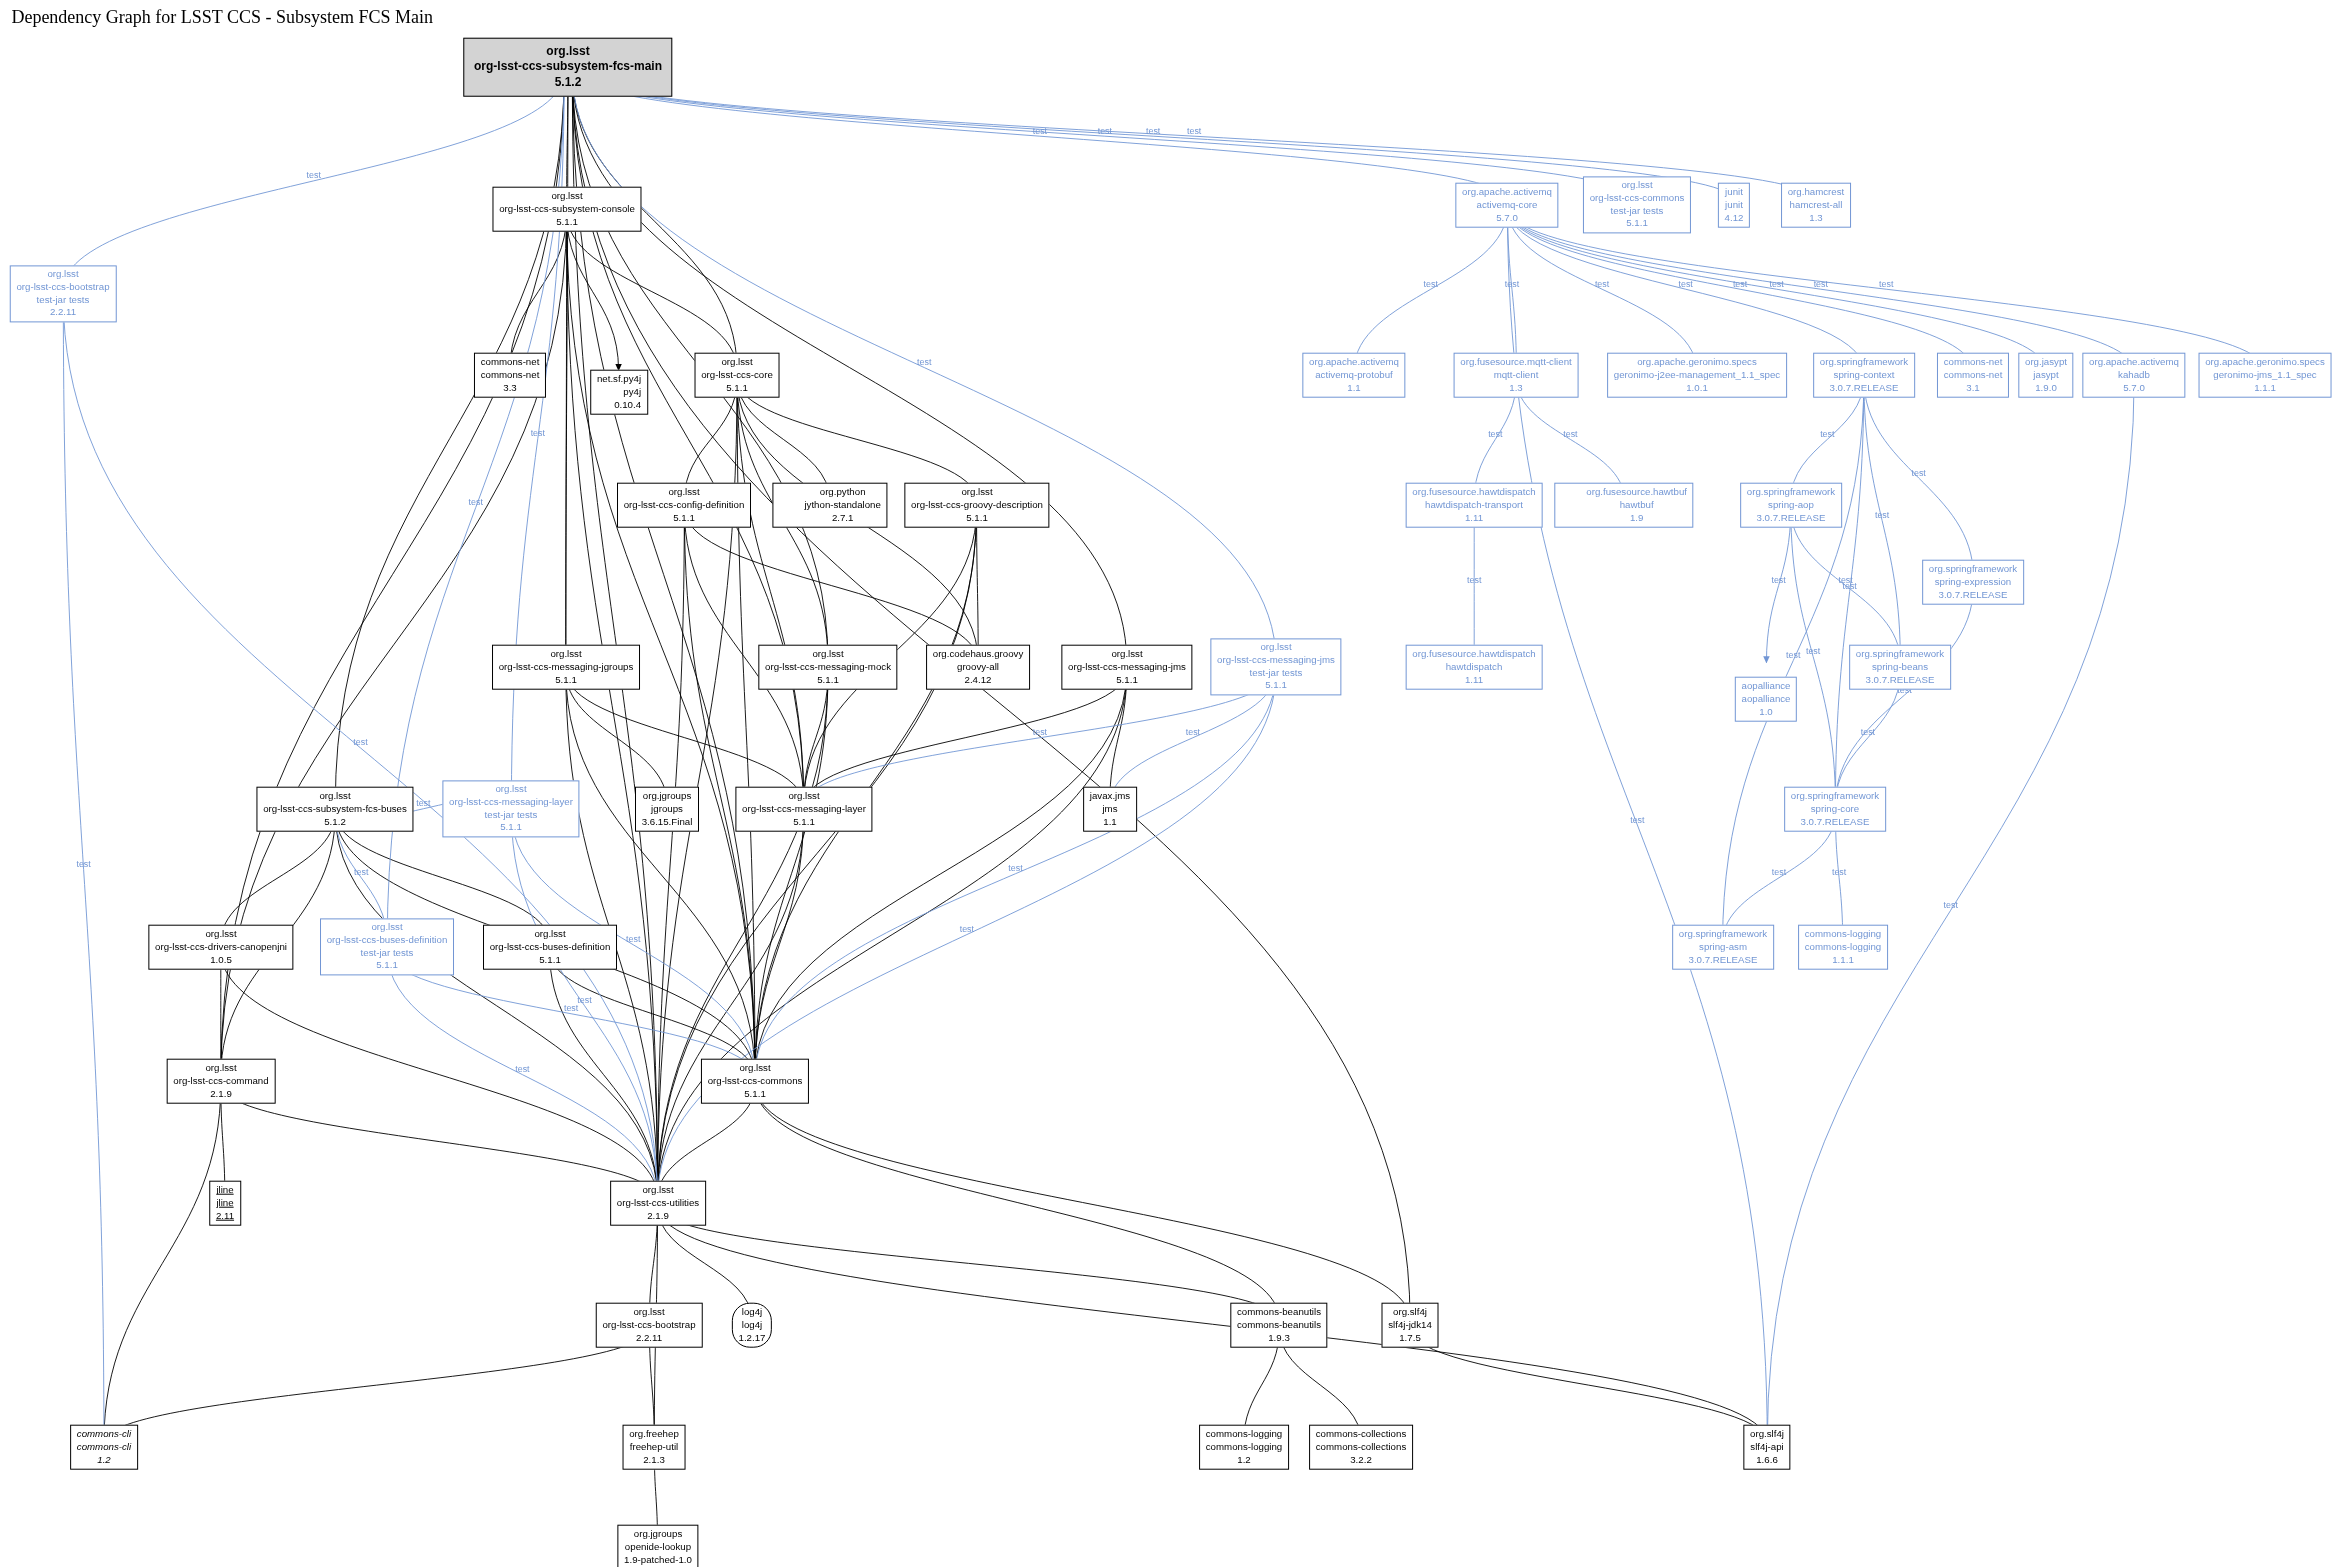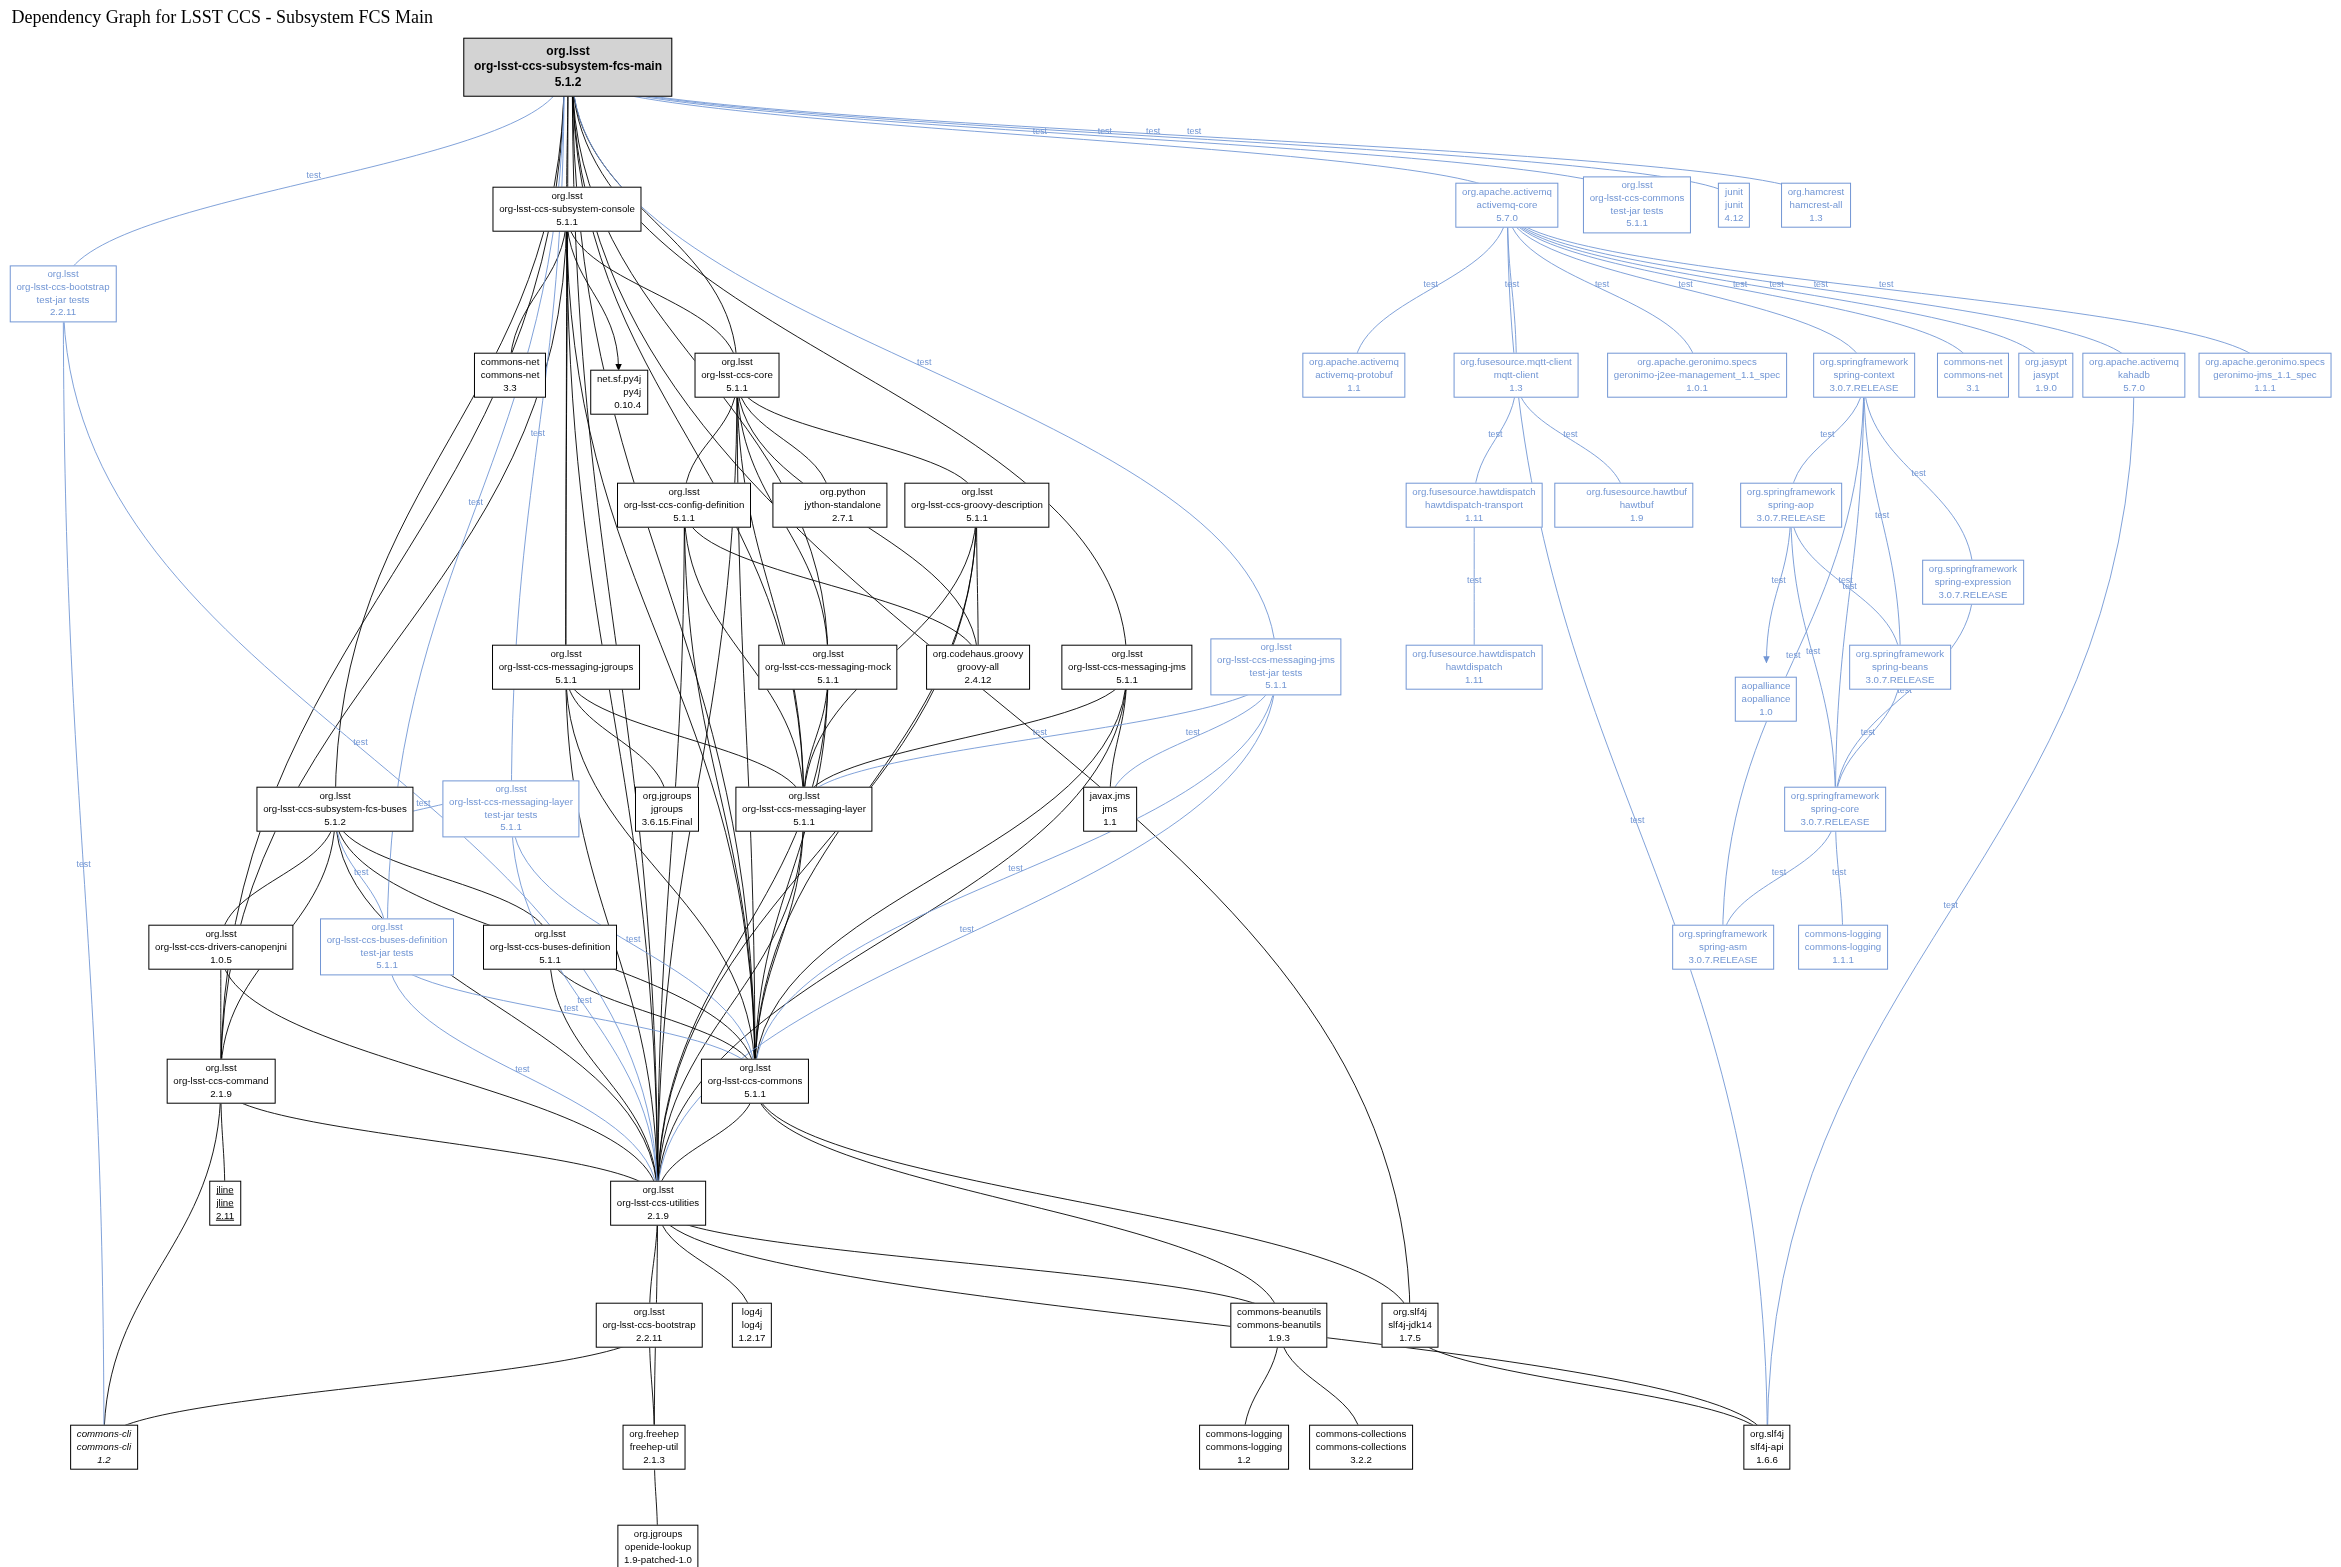--- a/index.html
+++ b/index.html
@@ -321,21 +321,21 @@
       <div class="node" style="left: 658px; top: 1203px;">
         <div>org.lsst</div>
         <div>org-lsst-ccs-utilities</div>
         <div>2.1.9</div>
       </div>
       <div class="node" style="left: 649px; top: 1325px;">
         <div>org.lsst</div>
         <div>org-lsst-ccs-bootstrap</div>
         <div>2.2.11</div>
       </div>
-      <div class="node" style="left: 752px; top: 1325px;">
+      <div class="node" style="left: 752px; top: 1325px; border-radius: 18px;">
         <div>log4j</div>
         <div>log4j</div>
         <div>1.2.17</div>
       </div>
       <div class="node" style="left: 1279px; top: 1325px;">
         <div>commons-beanutils</div>
         <div>commons-beanutils</div>
         <div>1.9.3</div>
       </div>
       <div class="node" style="left: 1410px; top: 1325px;">

